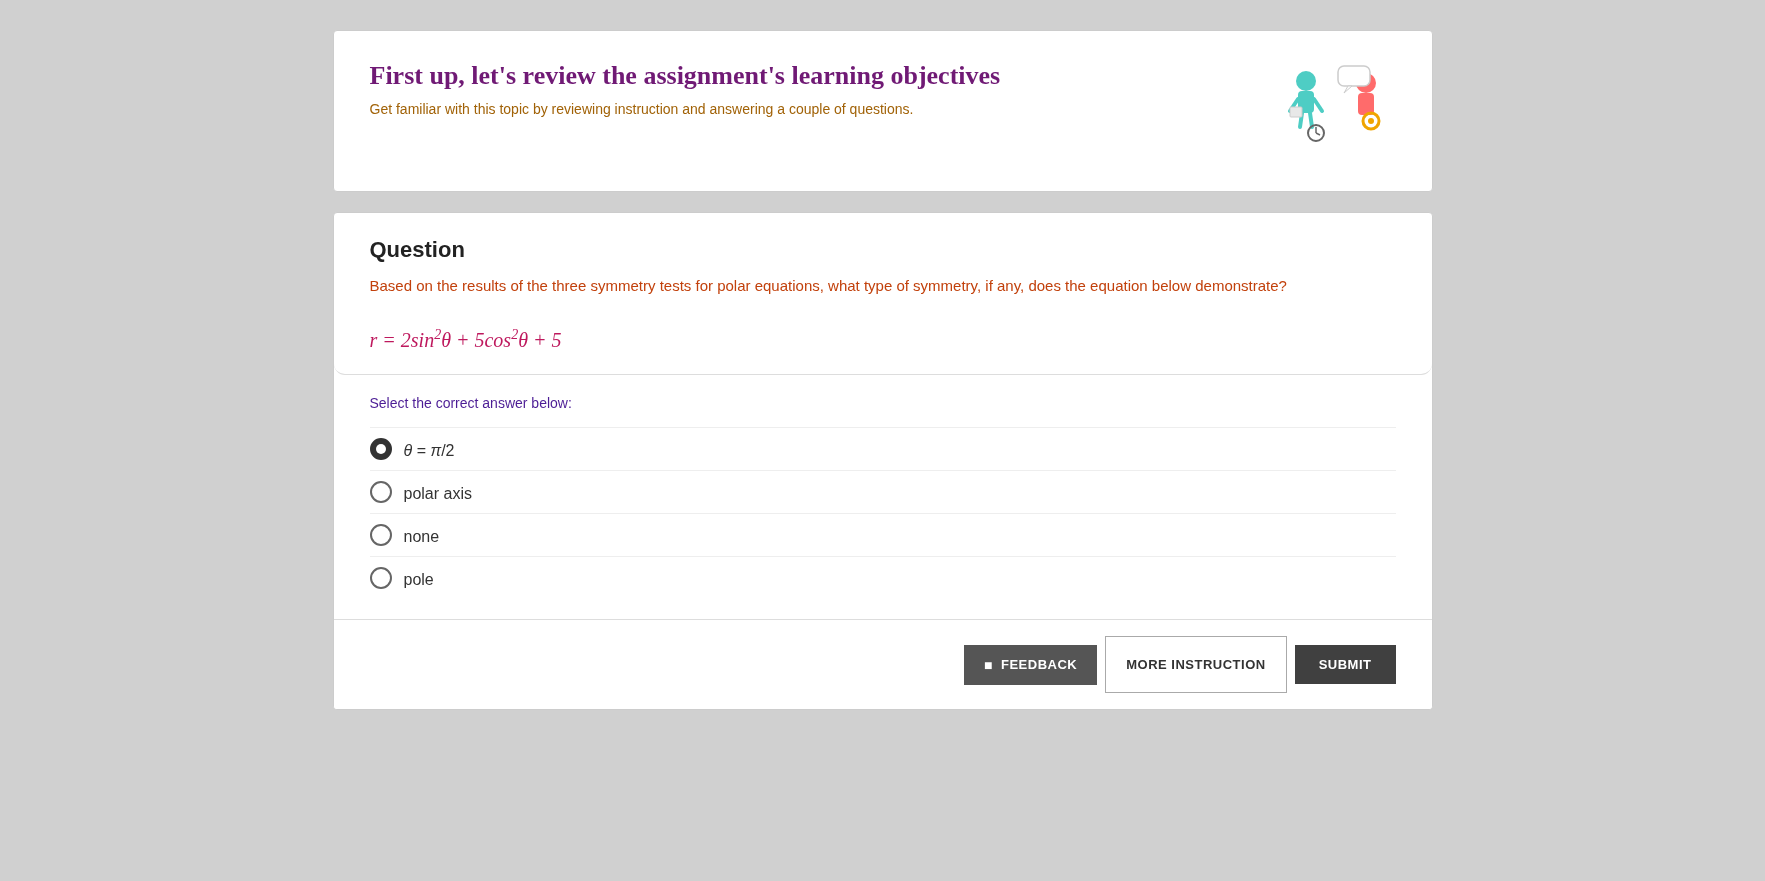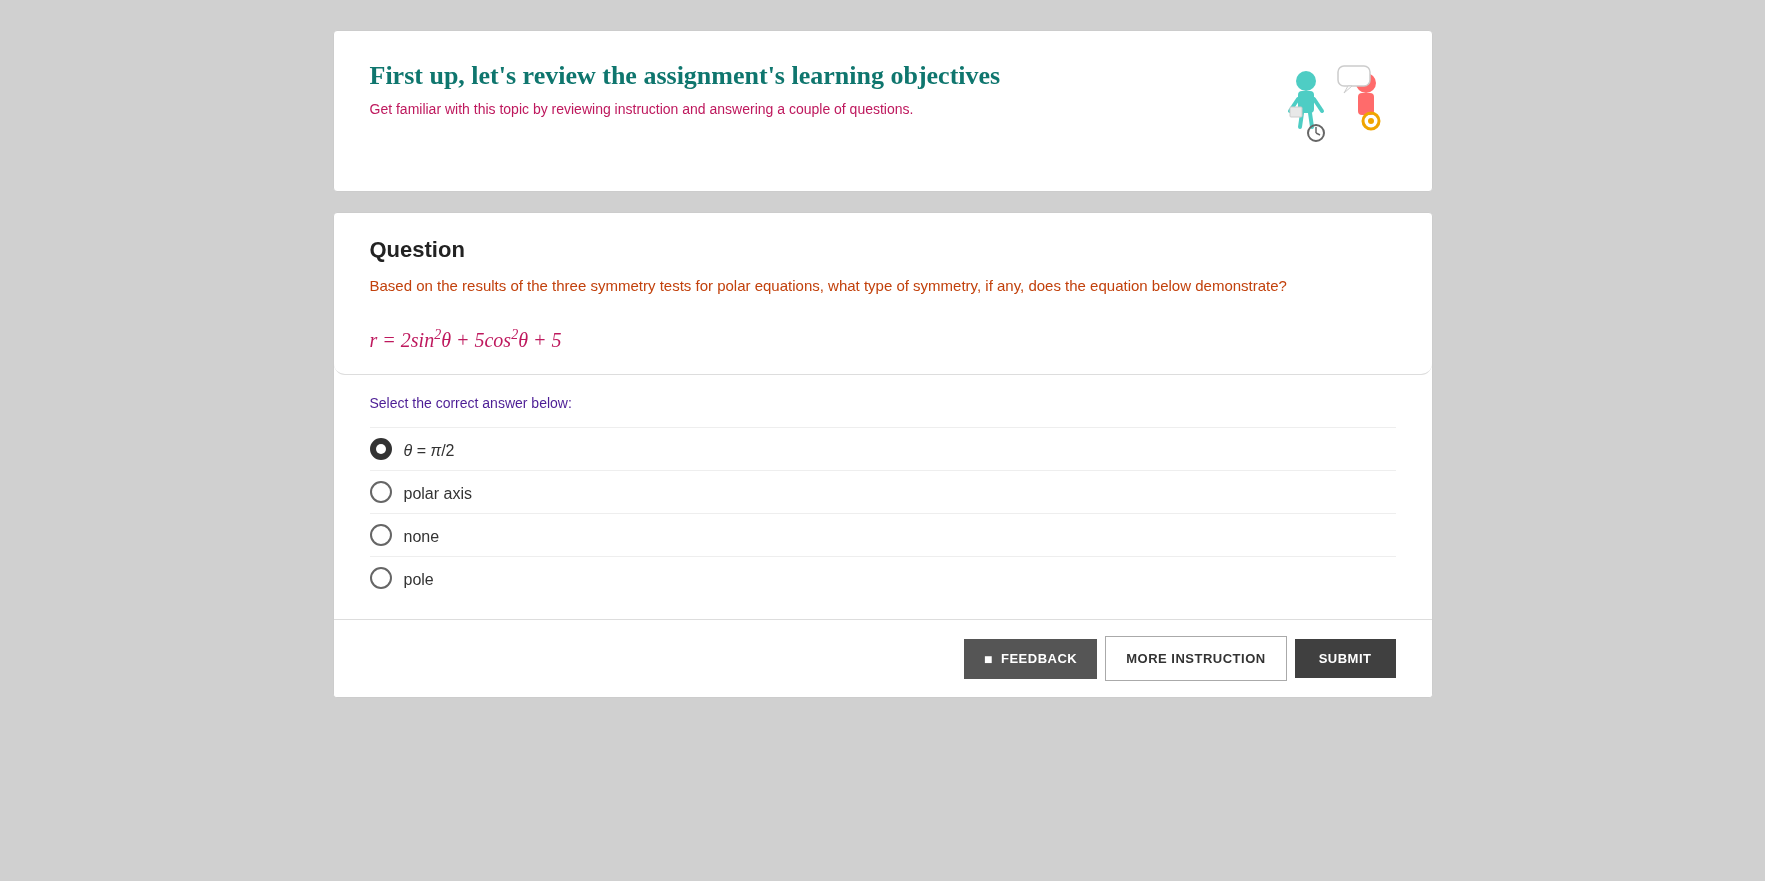--- a/index.html
+++ b/index.html
@@ -30,27 +30,27 @@
       align-items: flex-start;
       justify-content: space-between;
       margin-bottom: 20px;
     }
     .card-objectives-text {
       flex: 1;
     }
     .card-objectives-title {
       font-size: 26px;
       font-weight: bold;
-      color: #0f766e;
+      color: #701a75;
       margin-bottom: 10px;
       font-family: Georgia, serif;
     }
     .card-objectives-subtitle {
       font-size: 14px;
-      color: #be185d;
+      color: #a16207;
     }
     .card-objectives-image {
       width: 120px;
       height: 100px;
       flex-shrink: 0;
       margin-left: 20px;
     }
 
     
     .card-question {
@@ -150,21 +150,21 @@
       cursor: pointer;
       display: flex;
       align-items: center;
       gap: 8px;
       letter-spacing: 0.5px;
     }
     .btn-more-instruction {
       background: #fff;
       color: #333;
       border: 1px solid #aaa;
-      padding: 14px 20px;
+      padding: 20px 20px;
       font-size: 13px;
       font-weight: bold;
       cursor: pointer;
       letter-spacing: 0.5px;
       text-align: center;
     }
     .btn-submit {
       background: #404040;
       color: #fff;
       border: none;

